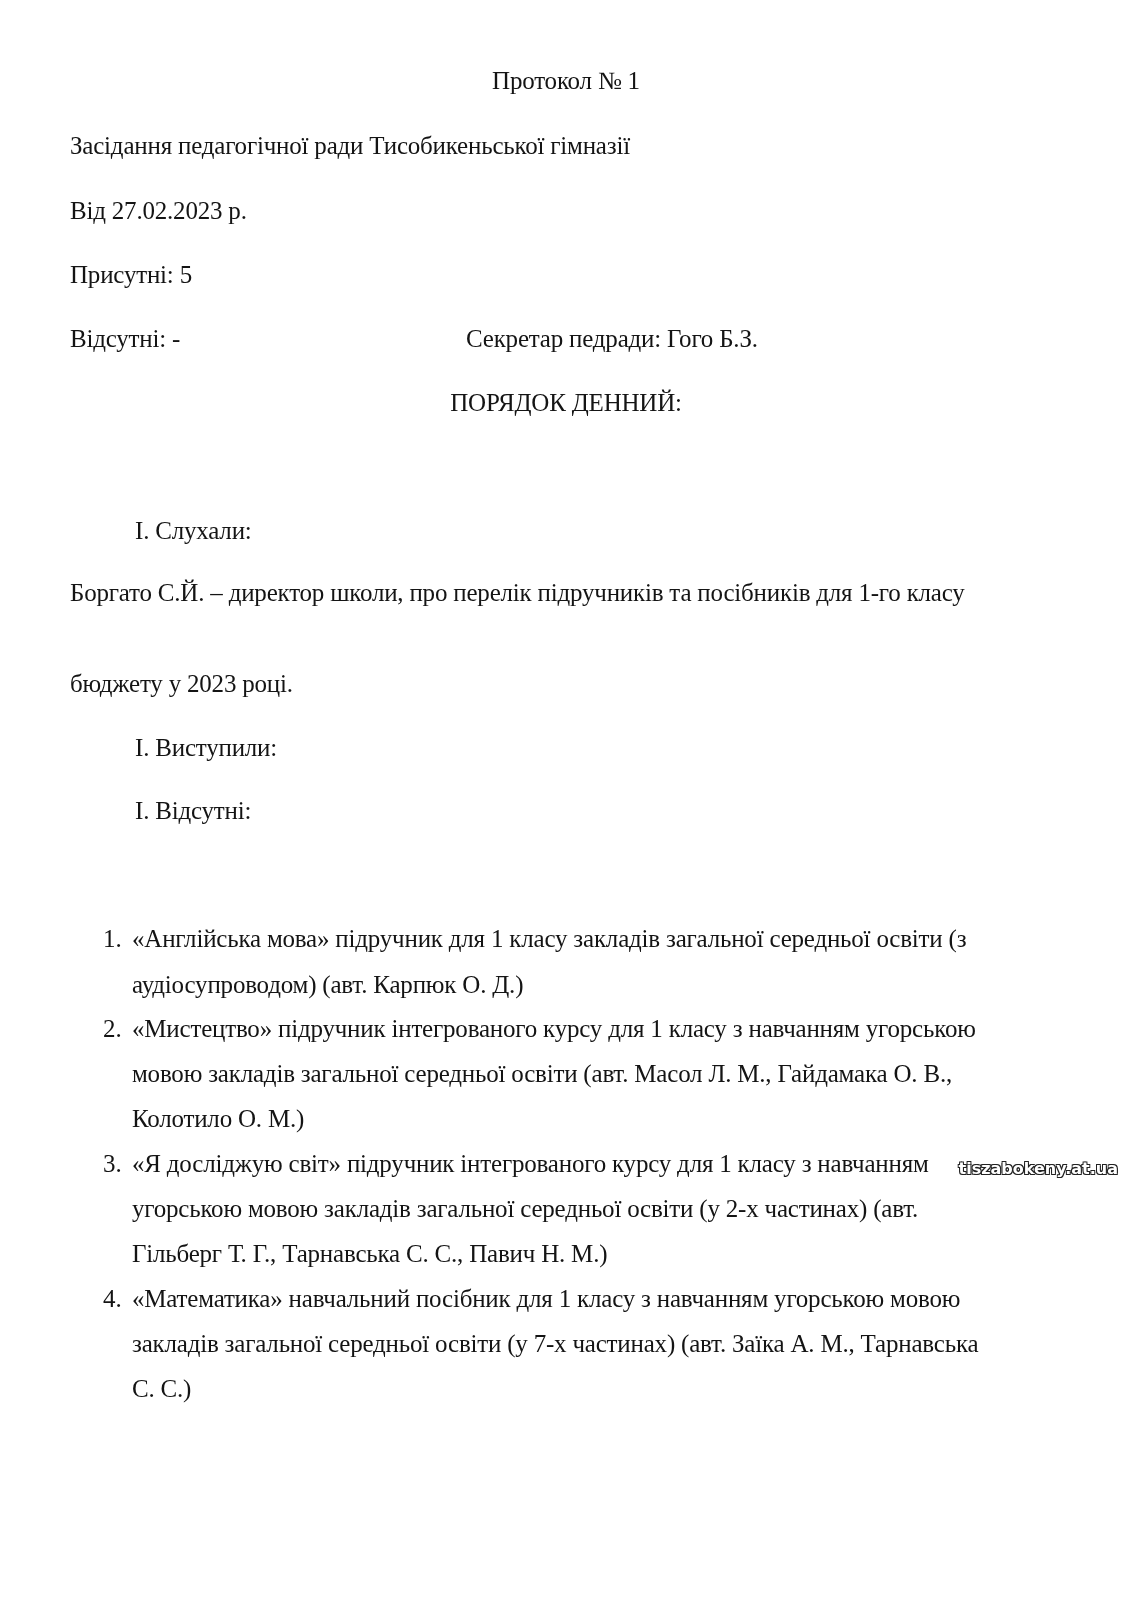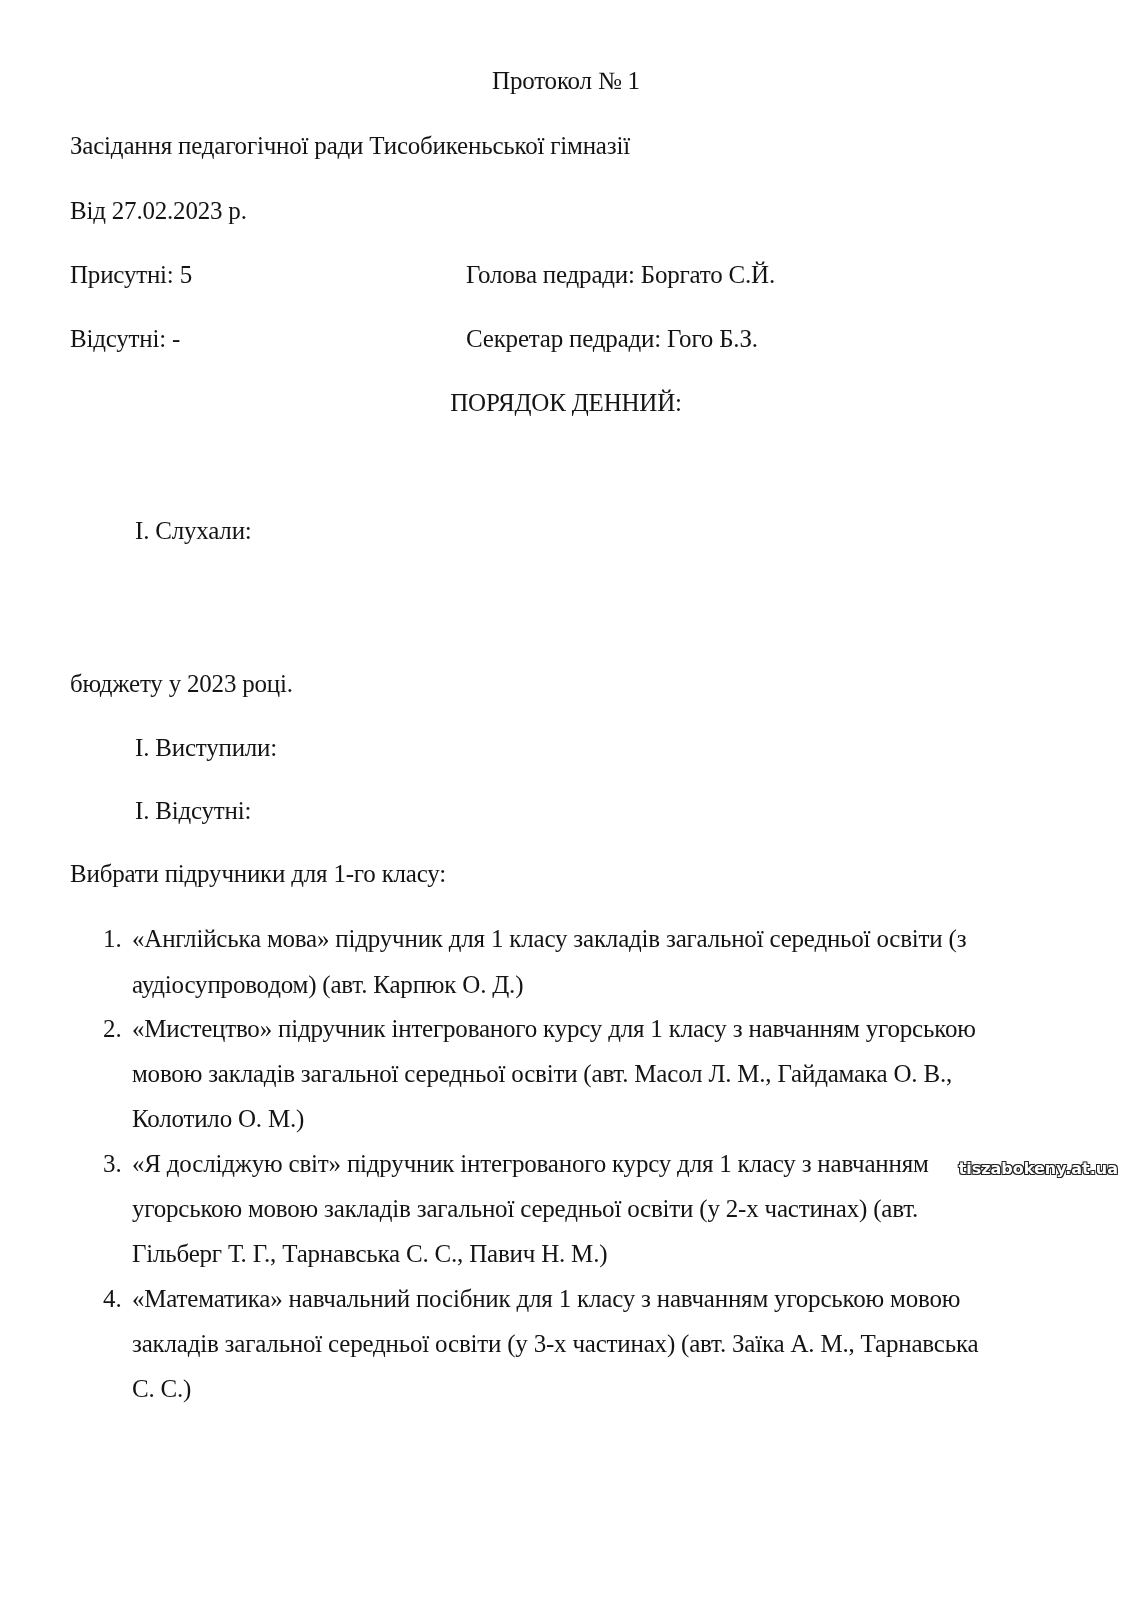--- a/index.html
+++ b/index.html
@@ -15,32 +15,31 @@
 </style>
 </head>
 <body>
 
 <div class="page">
   <div class="line center" style="top:66px">Протокол № 1</div>
   <div class="line" style="left:70px;top:131px">Засідання педагогічної ради Тисобикеньської гімназії</div>
   <div class="line" style="left:70px;top:196px">Від 27.02.2023 р.</div>
 
   <div class="line" style="left:70px;top:260px">Присутні: 5</div>
-  <div class="line" style="left:466px;top:260px">Голова педради: Боргато С.Й.</div>
   <div class="line" style="left:70px;top:324px">Відсутні: -</div>
   <div class="line center" style="top:388px">ПОРЯДОК ДЕННИЙ:</div>
 
   <div class="line" style="left:466px;top:324px">Секретар педради: Гого Б.З.</div>
 
   <div class="line" style="left:135px;top:516px">І. Слухали:</div>
+  <div class="line" style="left:70px;top:578px">Боргато С.Й. – директор школи, про перелік підручників та посібників для 1-го класу</div>
   <div class="line" style="left:70px;top:669px">бюджету у 2023 році.</div>
 
   <div class="line" style="left:135px;top:733px">І. Виступили:</div>
   <div class="line" style="left:135px;top:796px">І. Відсутні:</div>
-  <div class="line" style="left:70px;top:859px">Вибрати підручники для 1-го класу:</div>
 
   <div>
     <div>
       <div class="num" style="left:103px;top:924px">1.</div>
       <div class="line" style="left:132px;top:924px">«Англійська мова» підручник для 1 класу закладів загальної середньої освіти (з</div>
       <div class="line" style="left:132px;top:970px">аудіосупроводом) (авт. Карпюк О. Д.)</div>
     </div>
     <div>
       <div class="num" style="left:103px;top:1014px">2.</div>
       <div class="line" style="left:132px;top:1014px">«Мистецтво» підручник інтегрованого курсу для 1 класу з навчанням угорською</div>
@@ -49,19 +48,19 @@
     </div>
     <div>
       <div class="num" style="left:103px;top:1149px">3.</div>
       <div class="line" style="left:132px;top:1149px">«Я досліджую світ» підручник інтегрованого курсу для 1 класу з навчанням</div>
       <div class="line" style="left:132px;top:1194px">угорською мовою закладів загальної середньої освіти (у 2-х частинах) (авт.</div>
       <div class="line" style="left:132px;top:1239px">Гільберг Т. Г., Тарнавська С. С., Павич Н. М.)</div>
     </div>
     <div>
       <div class="num" style="left:103px;top:1284px">4.</div>
       <div class="line" style="left:132px;top:1284px">«Математика» навчальний посібник для 1 класу з навчанням угорською мовою</div>
-      <div class="line" style="left:132px;top:1329px">закладів загальної середньої освіти (у 3-х частинах) (авт. Заїка А. М., Тарнавська</div>
+      <div class="line" style="left:132px;top:1329px">закладів загальної середньої освіти (у 7-х частинах) (авт. Заїка А. М., Тарнавська</div>
       <div class="line" style="left:132px;top:1374px">С. С.)</div>
     </div>
   </div>
 
   <div class="watermark">tiszabokeny.at.ua</div>
 </div>
 
 </body></html>

